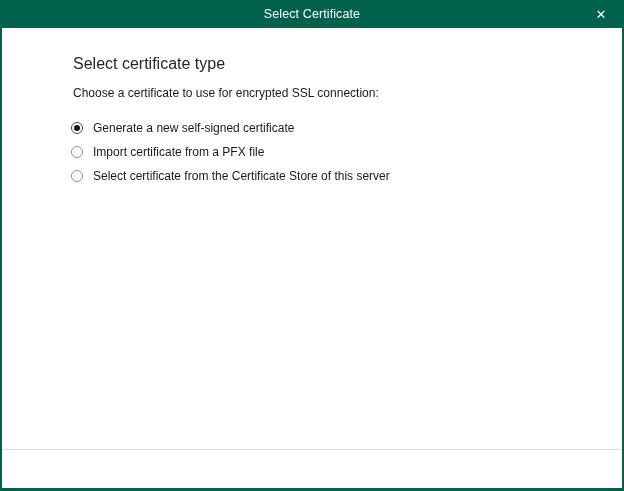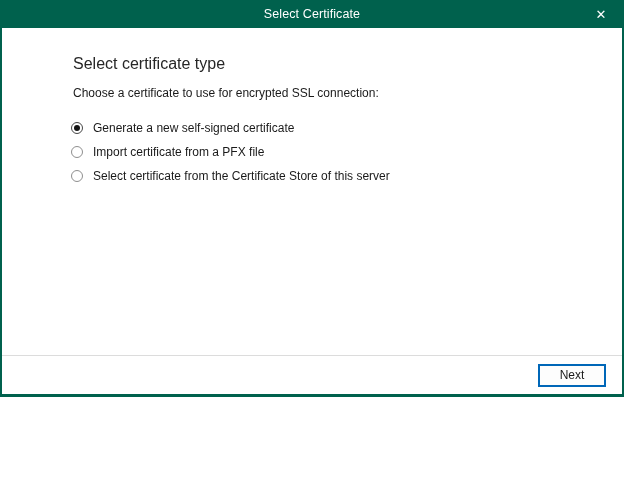--- a/index.html
+++ b/index.html
@@ -8,21 +8,21 @@
   }
   * { box-sizing: border-box; }
   html, body { margin: 0; padding: 0; background: #fff; }
   body {
     font-family: "Liberation Sans", "DejaVu Sans", sans-serif;
     -webkit-font-smoothing: antialiased;
   }
   .window {
     position: relative;
     width: 624px;
-    height: 397px;
+    height: 491px;
     background: #7f1d1d;
     border-left: 2px solid var(--green);
     border-right: 2px solid var(--green);
     border-bottom: 3px solid var(--green);
     overflow: hidden;
   }
   
   .titlebar {
     position: absolute;
     top: 0; left: -2px; right: -2px;
@@ -158,16 +158,15 @@
         <span class="radio-label">Import certificate from a PFX file</span>
       </div>
       <div class="radio-row">
         <span class="radio-circle"></span>
         <span class="radio-label">Select certificate from the Certificate Store of this server</span>
       </div>
     </div>
   </div>
 
   <div class="footer">
-    <button class="btn btn-next">Next</button>
   </div>
 
 </div>
 
 </body></html>

